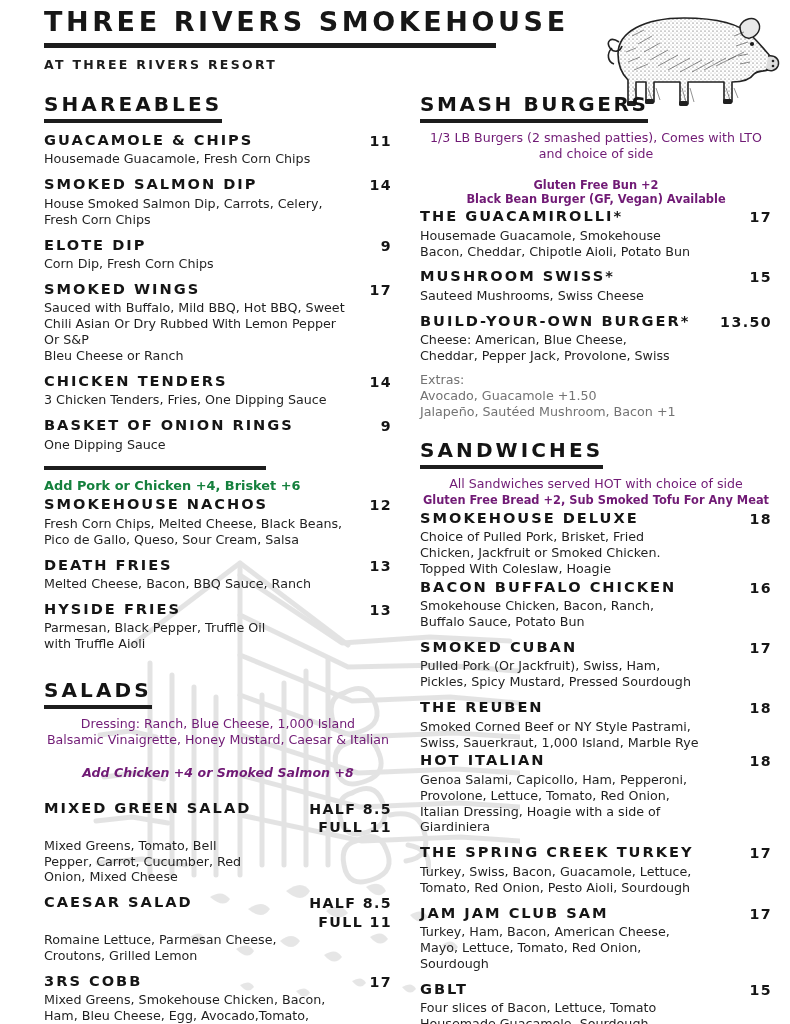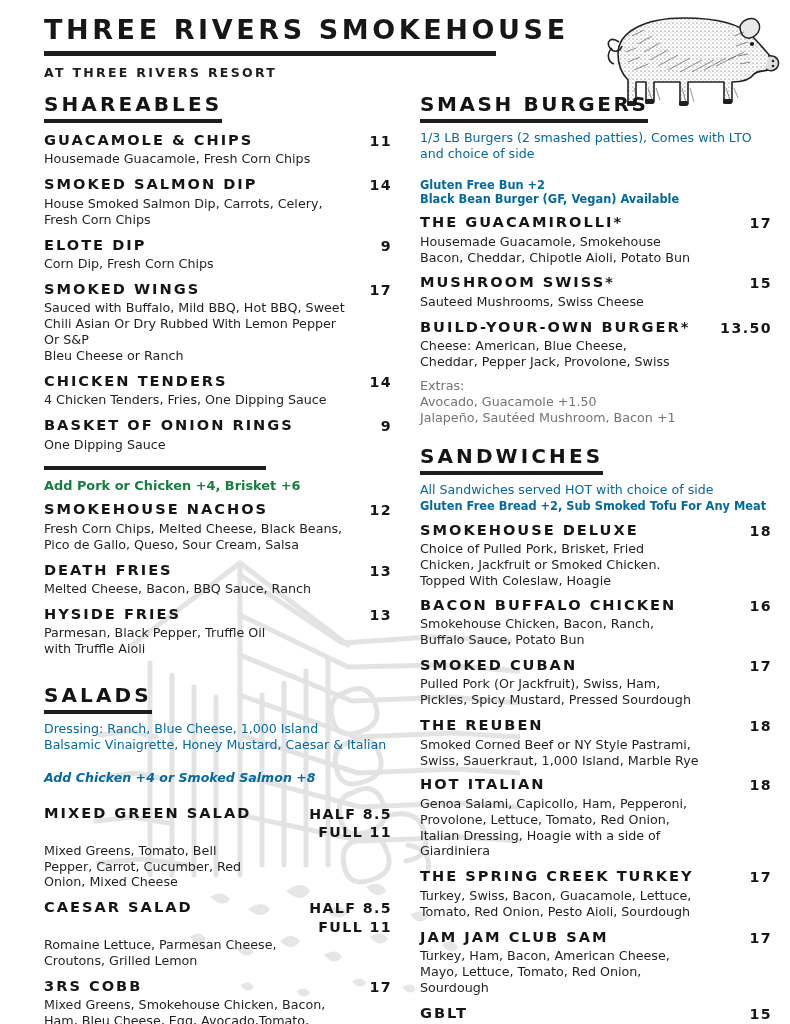--- a/index.html
+++ b/index.html
@@ -38,21 +38,21 @@
     top: 2px;
     width: 190px;
     height: 122px;
     z-index: 2;
   }
 
   
   .masthead {
     position: absolute;
     left: 44px;
-    top: 16px;
+    top: 8px;
     z-index: 3;
   }
   .brand-title {
     font-size: 27px;
     font-weight: 700;
     letter-spacing: 3.6px;
     line-height: 1.05;
     color: #171717;
     white-space: nowrap;
   }
@@ -90,38 +90,39 @@
     color: #141414;
     padding-bottom: 3px;
     border-bottom: 4px solid #1d1d1d;
     white-space: nowrap;
   }
   .section-head.tight { letter-spacing: 2.6px; text-align: center; }
 
   .section-note {
     font-size: 12.6px;
     line-height: 1.26;
-    color: #0369a1;
+    color: #701a75;
     margin-top: 7px;
+    text-align: center;
   }
   .section-note.bold {
     font-weight: 700;
     font-size: 11.4px;
     line-height: 1.25;
   }
   .section-note.italic-bold {
     font-weight: 700;
     font-style: italic;
     font-size: 12.6px;
     margin-top: 17px;
   }
 
   
   .item { margin-top: 9px; }
-  .item.tightgap { margin-top: 8px; }
+  .item.tightgap { margin-top: 2px; }
   .item-row {
     display: flex;
     align-items: flex-start;
     justify-content: space-between;
     gap: 16px;
   }
   .item-name {
     font-size: 14.6px;
     font-weight: 700;
     letter-spacing: 2.0px;
@@ -307,21 +308,21 @@
 Chili Asian Or Dry Rubbed With Lemon Pepper
 Or S&amp;P
 Bleu Cheese or Ranch</div>
       </div>
 
       <div class="item">
         <div class="item-row">
           <div class="item-name">CHICKEN TENDERS</div>
           <div class="item-price">14</div>
         </div>
-        <div class="item-desc">4 Chicken Tenders, Fries, One Dipping Sauce</div>
+        <div class="item-desc">3 Chicken Tenders, Fries, One Dipping Sauce</div>
       </div>
 
       <div class="item">
         <div class="item-row">
           <div class="item-name">BASKET OF ONION RINGS</div>
           <div class="item-price">9</div>
         </div>
         <div class="item-desc">One Dipping Sauce</div>
       </div>
 

